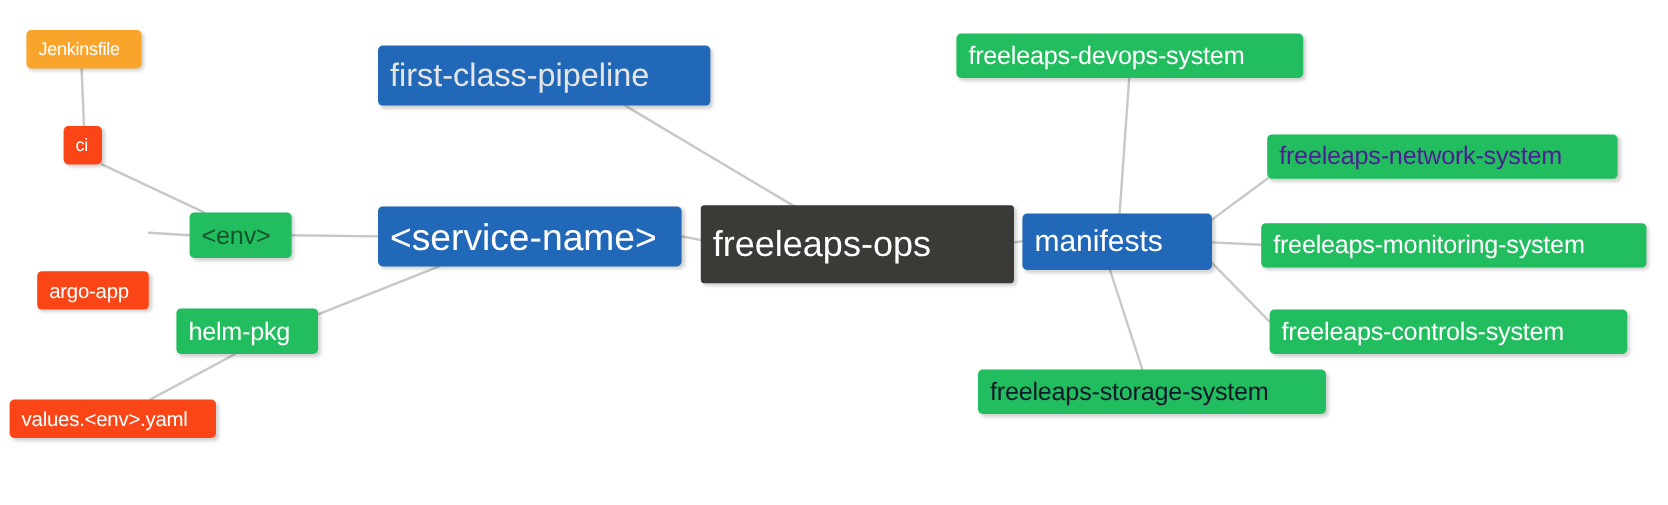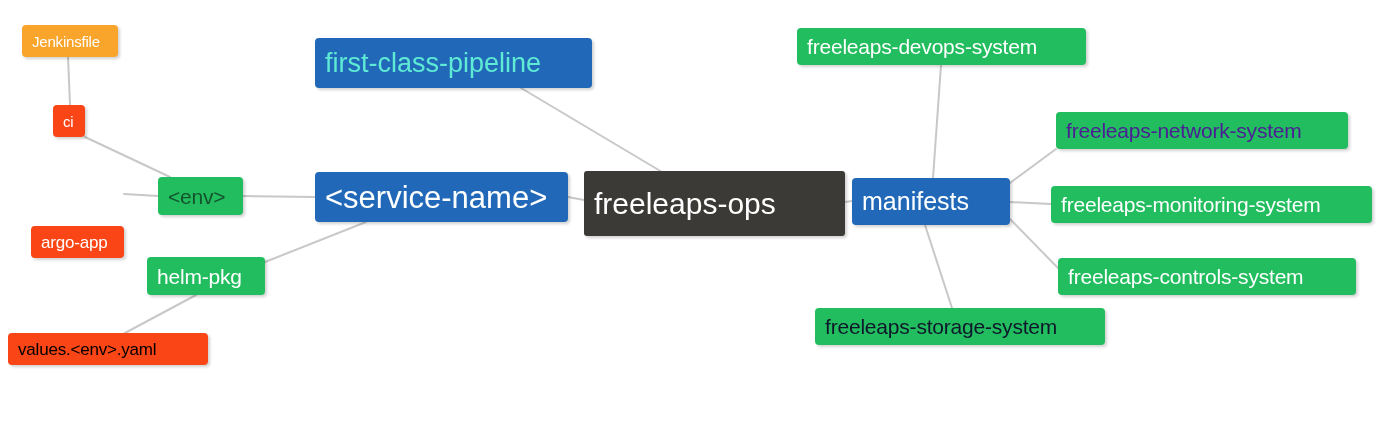--- a/index.html
+++ b/index.html
@@ -71,42 +71,42 @@
       <line x1="1058" y1="268" x2="1010" y2="219" stroke="#c8c8c8" stroke-width="2" stroke-linecap="round"></line>
       <line x1="952" y1="308" x2="925" y2="225" stroke="#c8c8c8" stroke-width="2" stroke-linecap="round"></line>
     </svg>
   <div id="node-layer">
       <div class="node root" style="left: 584px; top: 171px; width: 261px; height: 65px; background: rgb(60, 58, 54); color: rgb(255, 255, 255); font-size: 30px;">
         <span>freeleaps-ops</span>
       </div>
       <div class="node lvl1" style="left: 315px; top: 172px; width: 253px; height: 50px; background: rgb(33, 105, 184); color: rgb(255, 255, 255); font-size: 31px;">
         <span>&lt;service-name&gt;</span>
       </div>
-      <div class="node lvl1" style="left: 315px; top: 38px; width: 277px; height: 50px; background: rgb(33, 105, 184); color: #5eead4; font-size: 27px;">
+      <div class="node lvl1" style="left: 315px; top: 38px; width: 277px; height: 50px; background: rgb(33, 105, 184); color: #e5e5e5; font-size: 27px;">
         <span>first-class-pipeline</span>
       </div>
       <div class="node lvl1" style="left: 852px; top: 178px; width: 158px; height: 47px; background: rgb(33, 105, 184); color: rgb(255, 255, 255); font-size: 25px;">
         <span>manifests</span>
       </div>
       <div class="node " style="left: 158px; top: 177px; width: 85px; height: 38px; background: rgb(34, 189, 94); color: #14532d; font-size: 21px;">
         <span>&lt;env&gt;</span>
       </div>
       <div class="node " style="left: 147px; top: 257px; width: 118px; height: 38px; background: rgb(34, 189, 94); color: rgb(255, 255, 255); font-size: 21px;">
         <span>helm-pkg</span>
       </div>
       <div class="node " style="left: 53px; top: 105px; width: 32px; height: 32px; background: rgb(250, 70, 22); color: rgb(255, 255, 255); font-size: 15px;">
         <span>ci</span>
       </div>
       <div class="node " style="left: 22px; top: 25px; width: 96px; height: 32px; background: rgb(249, 164, 42); color: rgb(255, 255, 255); font-size: 15px;">
         <span>Jenkinsfile</span>
       </div>
       <div class="node " style="left: 31px; top: 178px; width: 93px; height: 32px; background: rgb(250, 70, 22); color: rgb(255, 255, 255); font-size: 17px; margin-top: 48px;">
         <span>argo-app</span>
       </div>
-      <div class="node " style="left: 8px; top: 333px; width: 200px; height: 32px; background: rgb(250, 70, 22); color: #000000; font-size: 17px;">
+      <div class="node " style="left: 8px; top: 333px; width: 172px; height: 32px; background: rgb(250, 70, 22); color: #ffffff; font-size: 17px;">
         <span>values.&lt;env&gt;.yaml</span>
       </div>
       <div class="node " style="left: 797px; top: 28px; width: 289px; height: 37px; background: rgb(34, 189, 94); color: rgb(255, 255, 255); font-size: 21px;">
         <span>freeleaps-devops-system</span>
       </div>
       <div class="node " style="left: 1056px; top: 112px; width: 292px; height: 37px; background: rgb(34, 189, 94); color: #4c1d95; font-size: 21px;">
         <span>freeleaps-network-system</span>
       </div>
       <div class="node " style="left: 1051px; top: 186px; width: 321px; height: 37px; background: rgb(34, 189, 94); color: rgb(255, 255, 255); font-size: 21px;">
         <span>freeleaps-monitoring-system</span>

